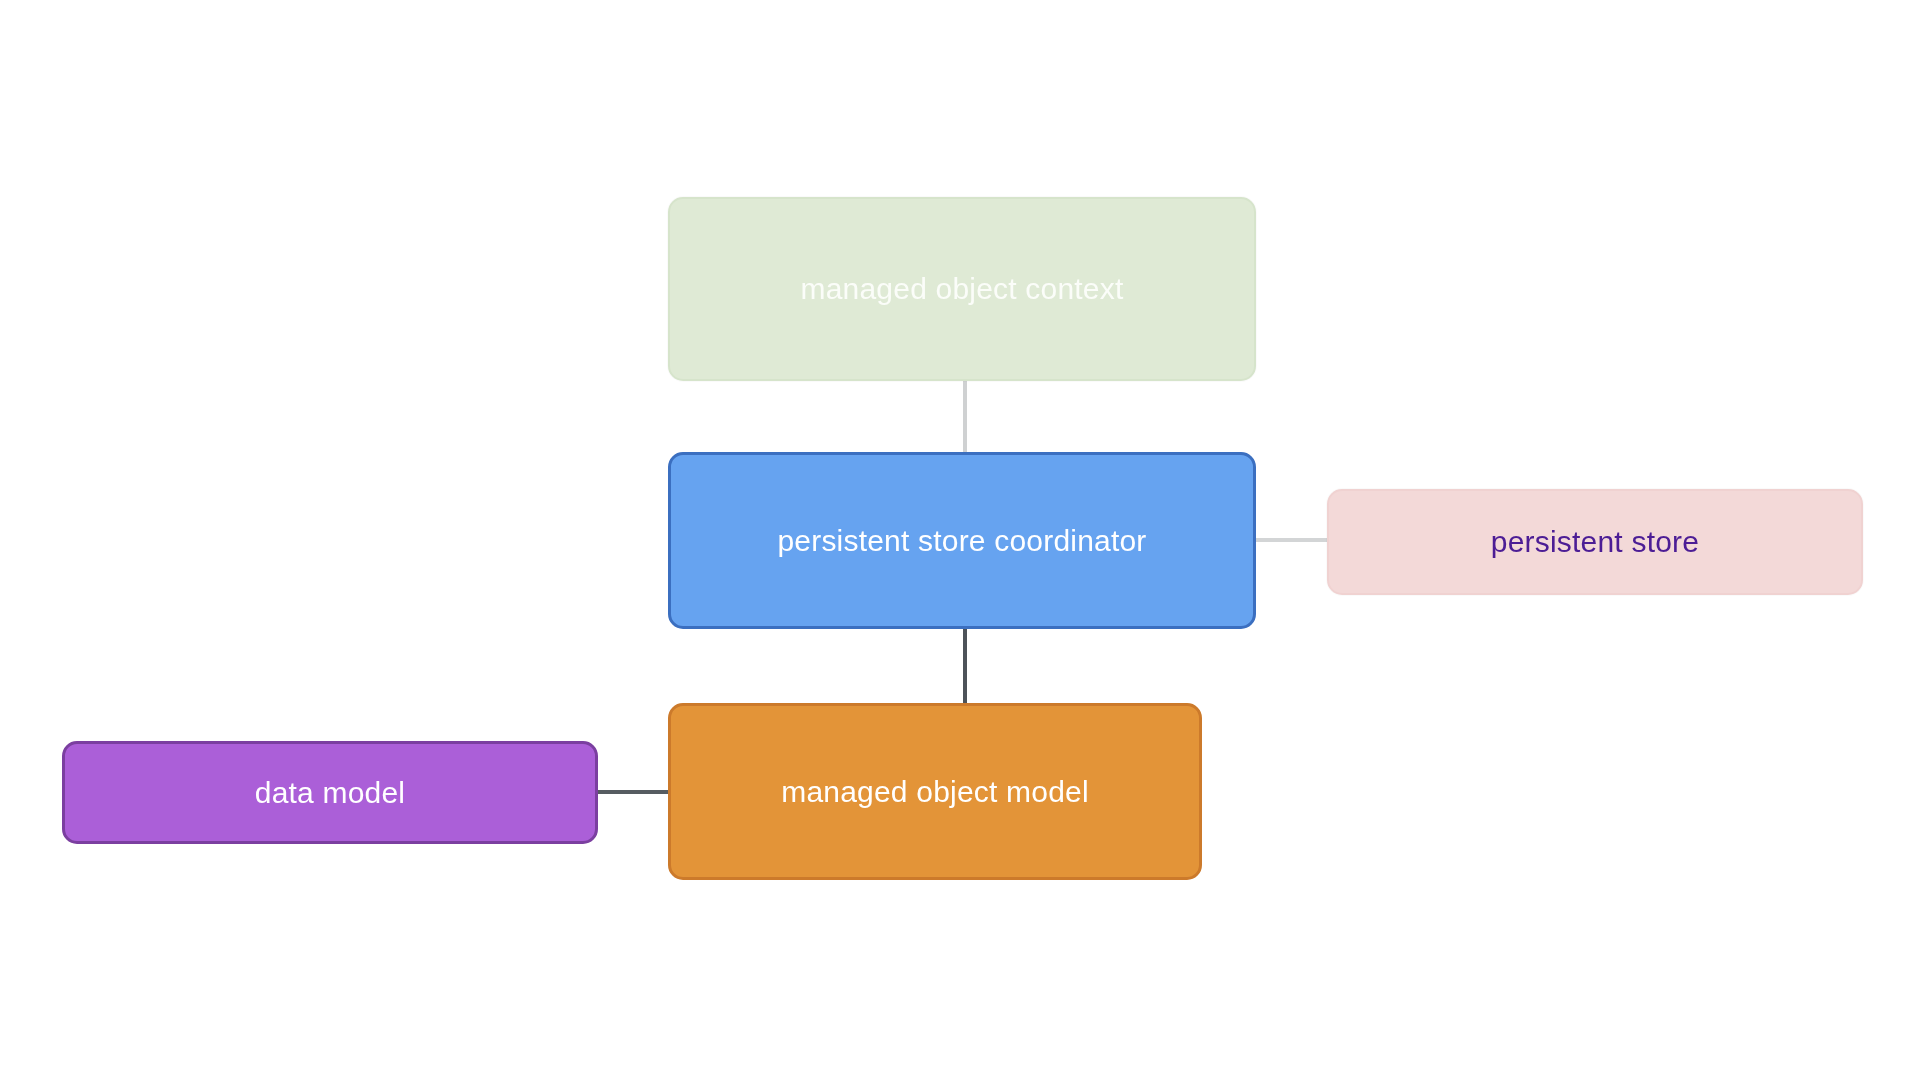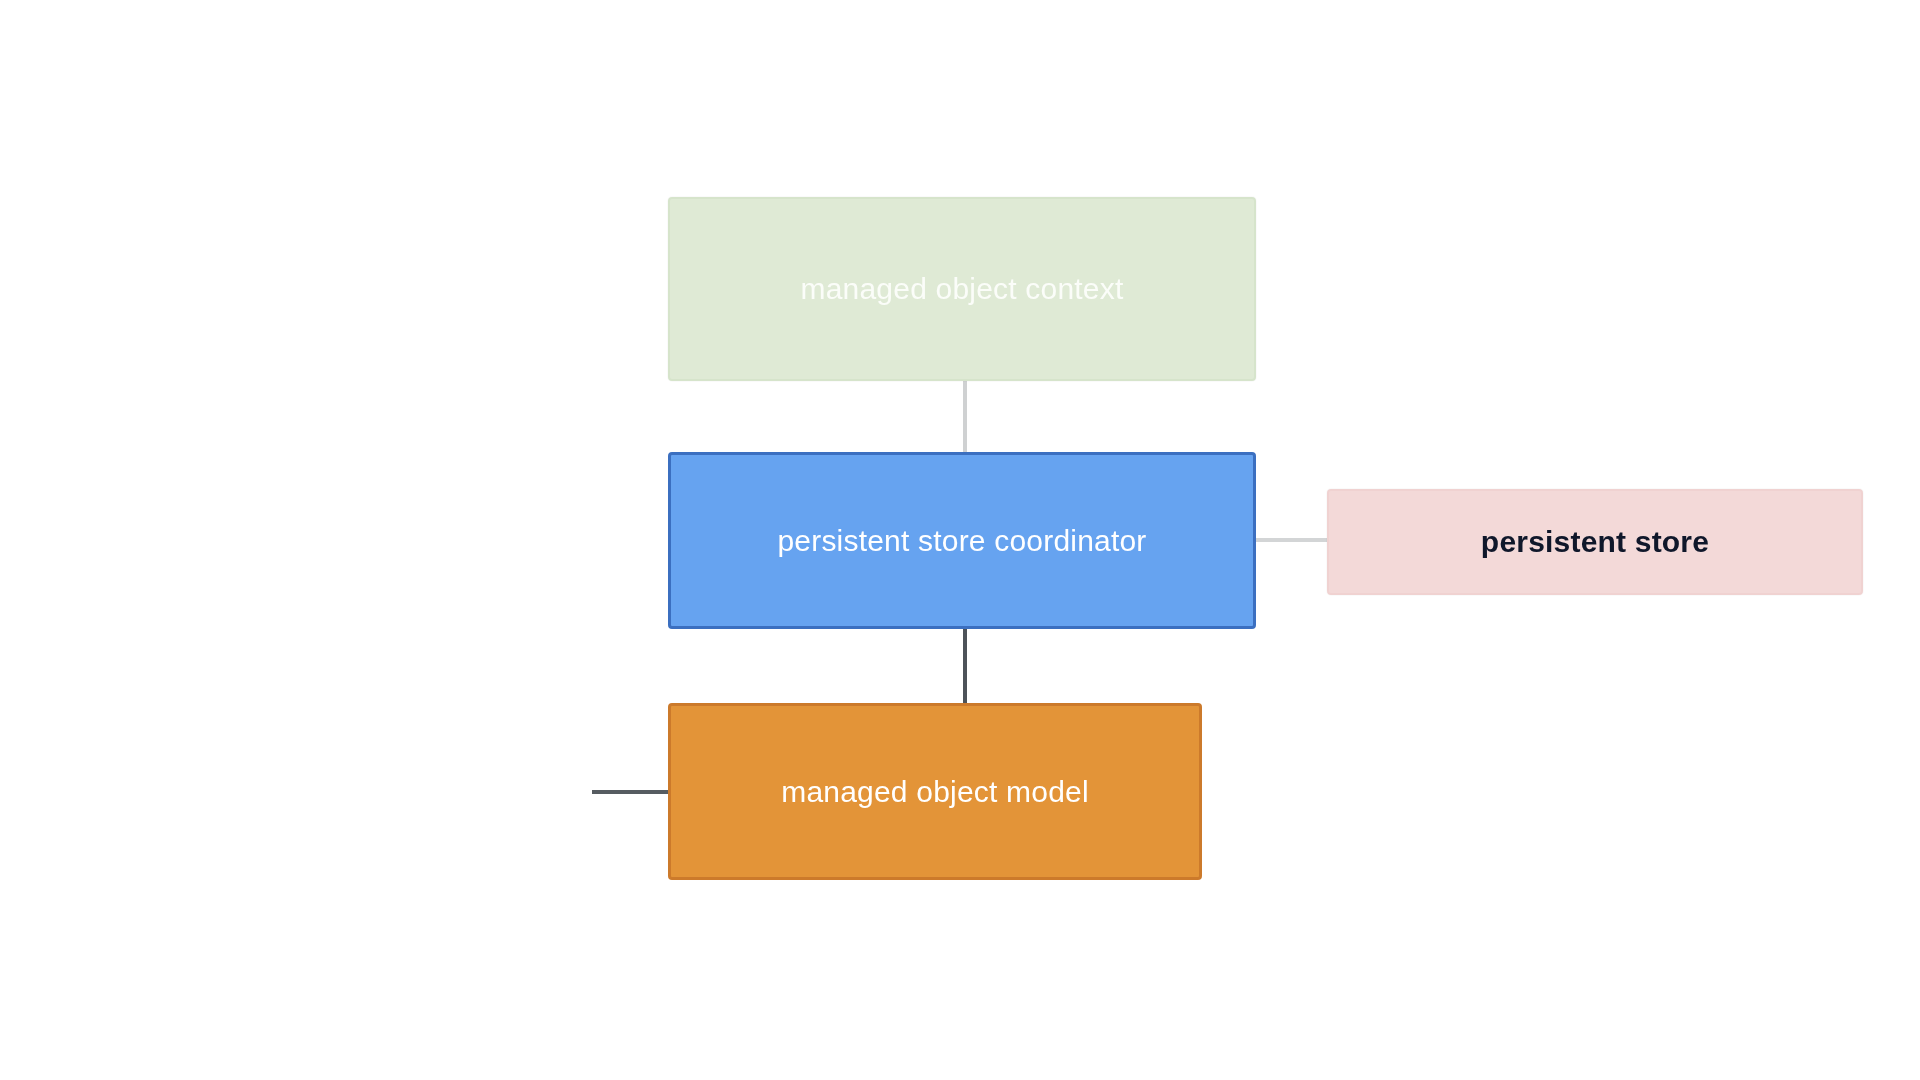--- a/index.html
+++ b/index.html
@@ -28,21 +28,21 @@
   .edge-v { width: 4px; }
   .edge-h { height: 4px; }
 
   
   .node {
     position: absolute;
     box-sizing: border-box;
     display: flex;
     align-items: center;
     justify-content: center;
-    border-radius: 4px;
+    border-radius: 15px;
     z-index: 2;
   }
   .node-label {
     color: #ffffff;
     font-size: 30px;
     font-weight: 400;
     letter-spacing: 0.2px;
     line-height: 1.2;
     text-align: center;
     white-space: nowrap;
@@ -74,21 +74,21 @@
   }
 
   #node-persistent-store {
     left: 1327px;
     top: 489px;
     width: 536px;
     height: 106px;
     background: #f3d9d8;
     border: 2px solid #f0d2d1;
   }
-  #node-persistent-store .node-label { color: #0f172a; font-weight: bold; }
+  #node-persistent-store .node-label { color: #4c1d95; }
 
   #node-managed-object-model {
     left: 668px;
     top: 703px;
     width: 534px;
     height: 177px;
     background: #e39438;
     border: 3px solid #cc7a2b;
   }
 
@@ -123,14 +123,17 @@
   </div>
 
   <div class="node faded" id="node-persistent-store">
     <span class="node-label">persistent store</span>
   </div>
 
   <div class="node" id="node-managed-object-model">
     <span class="node-label">managed object model</span>
   </div>
 
+  <div class="node" id="node-data-model">
+    <span class="node-label">data model</span>
+  </div>
 
 </div>
 
 </body></html>

